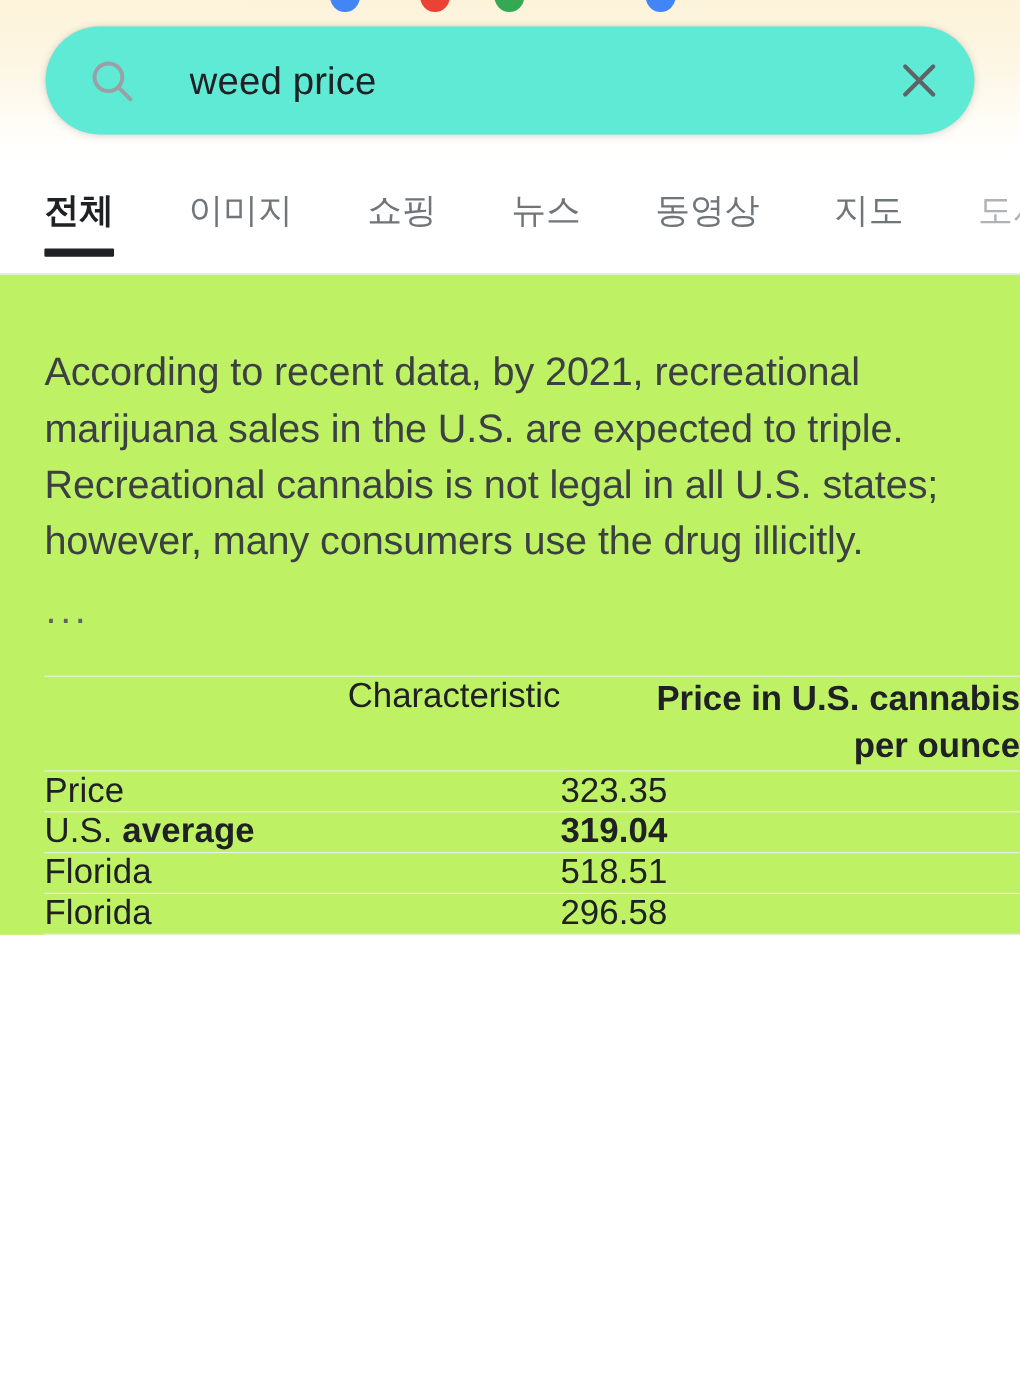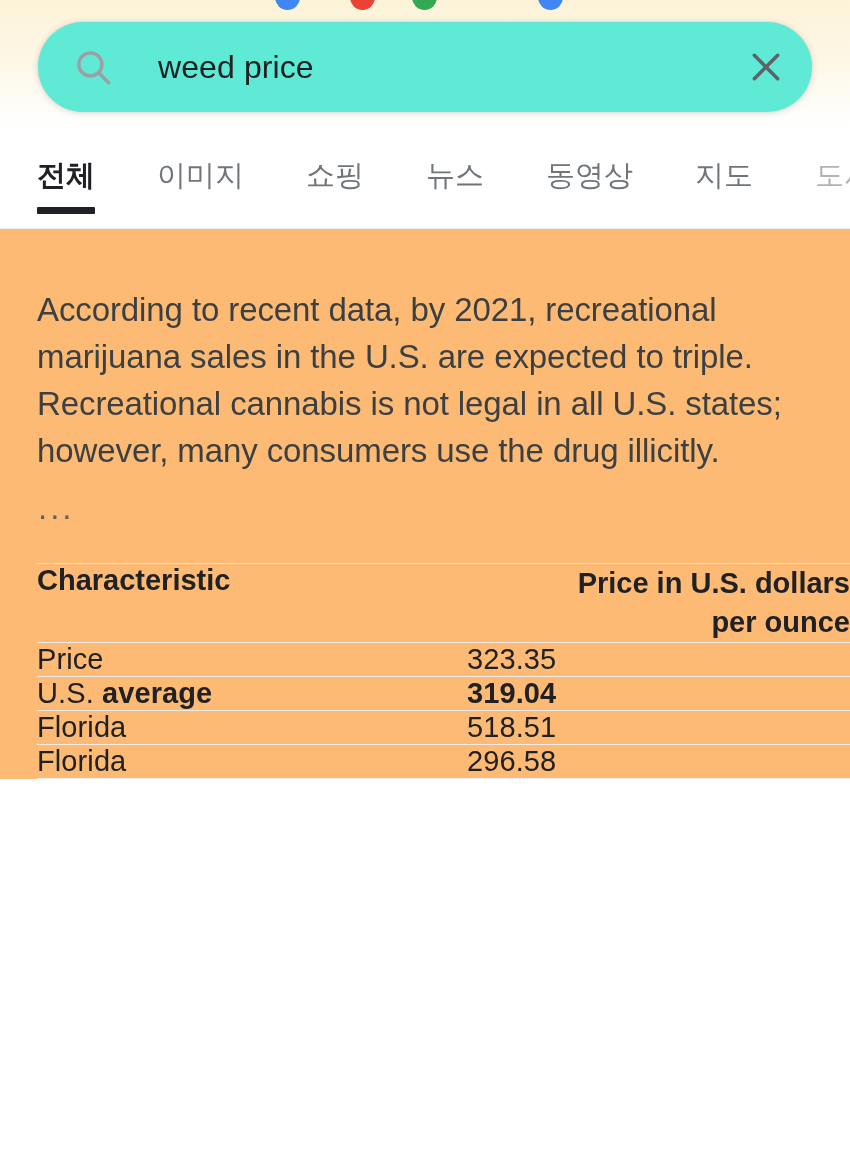--- a/index.html
+++ b/index.html
@@ -133,21 +133,21 @@
     z-index: 3;
   }
 
   
   .content {
     position: absolute;
     top: 228px;
     left: 0;
     width: 850px;
     z-index: 2;
-    background: #fdba74;
+    background: #bef264;
   }
 
   .snippet {
     padding: 58px 27px 0 37px;
     font-size: 33px;
     line-height: 47px;
     color: #3c4043;
     letter-spacing: -0.1px;
   }
 
@@ -172,23 +172,23 @@
     margin-left: 37px;
     border-collapse: collapse;
     table-layout: fixed;
   }
   .data-table th,
   .data-table td {
     padding: 0;
     vertical-align: top;
   }
   .th-char {
-    text-align: left;
-    font-size: 29px;
-    font-weight: 700;
+    text-align: right;
+    font-size: 29px;
+    font-weight: 400;
     color: #202124;
     padding: 43px 0 44px 0;
     width: 430px;
   }
   .th-price {
     text-align: right;
     font-size: 29px;
     font-weight: 700;
     color: #202124;
     line-height: 39px;
@@ -270,21 +270,21 @@
   <div class="snippet">According to recent data, by 2021, recreational marijuana sales in the U.S. are expected to triple. Recreational cannabis is not legal in all U.S. states; however, many consumers use the drug illicitly.</div>
   <div class="snippet-ellipsis">...</div>
 
   <div class="divider"></div>
 
   <table class="data-table">
     <thead>
       <tr>
         <th class="th-char">Characteristic</th>
         <th class="th-price">
-          <span>Price in U.S. dollars</span><br>
+          <span>Price in U.S. cannabis</span><br>
           <span>per ounce</span>
         </th>
       </tr>
     </thead>
     <tbody id="table-body">
         <tr>
           <td class="td-label">Price</td>
           <td class="td-value">323.35</td>
         </tr>
         <tr>

